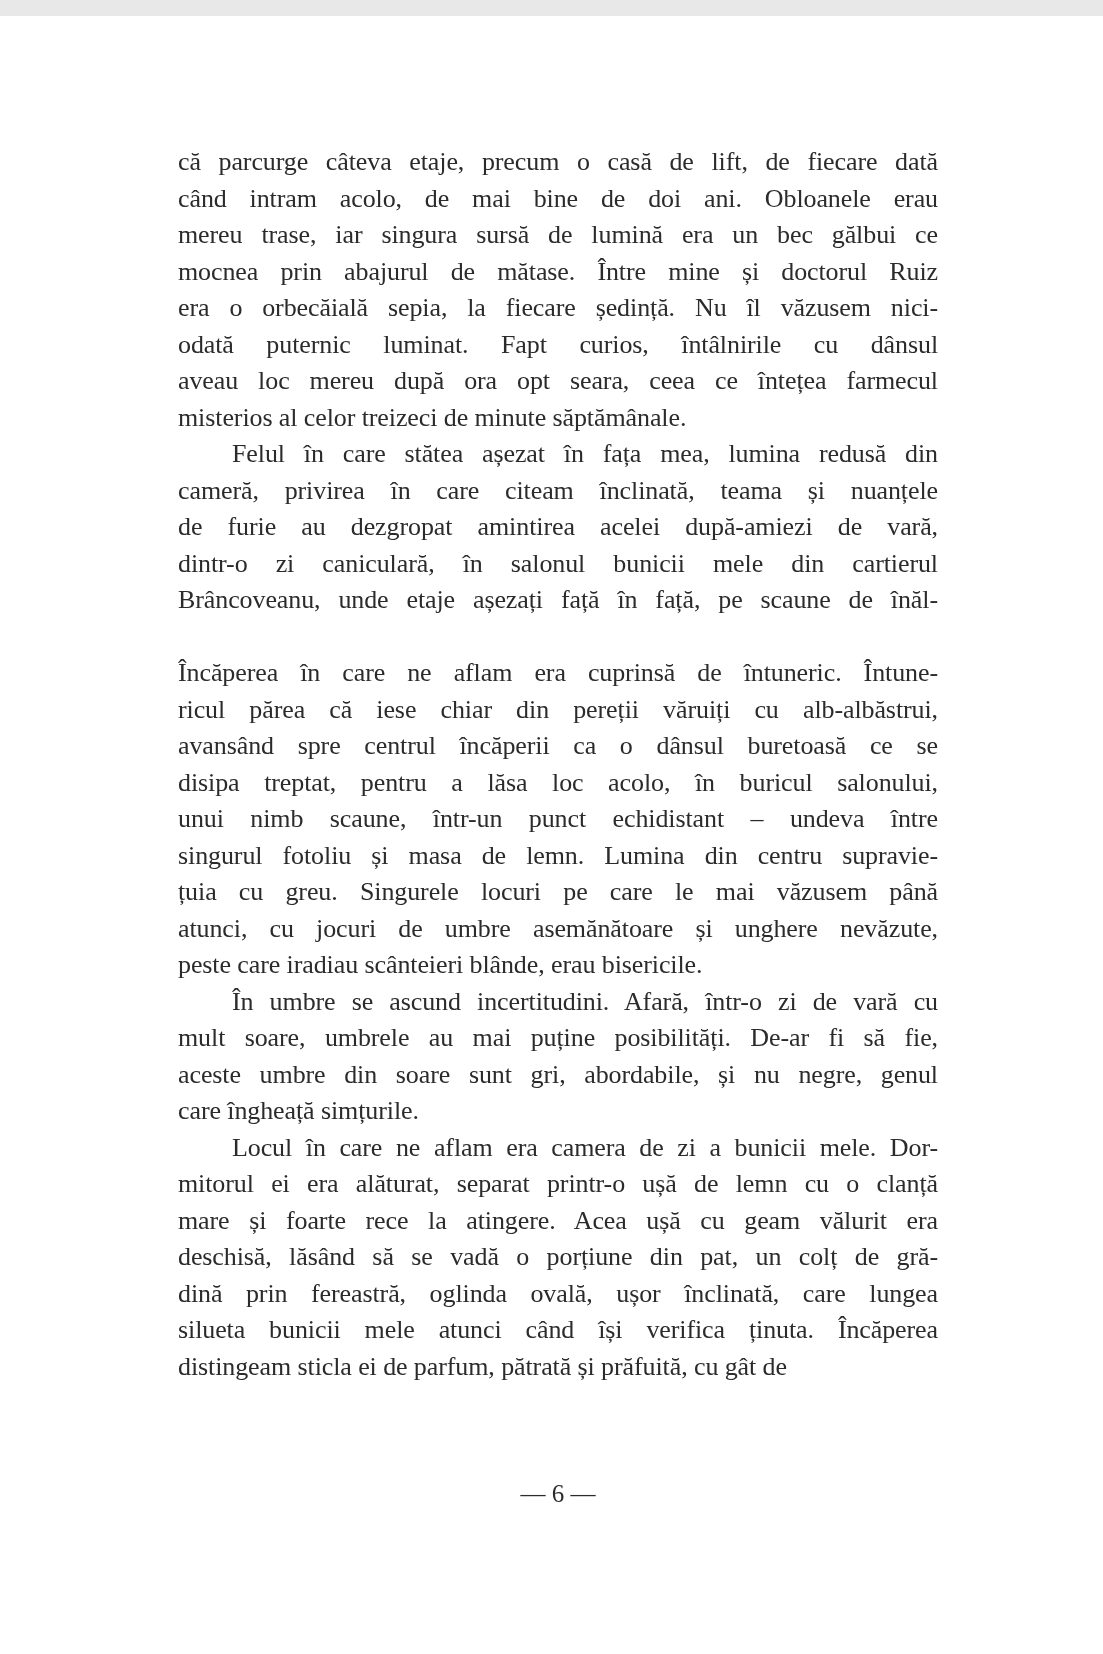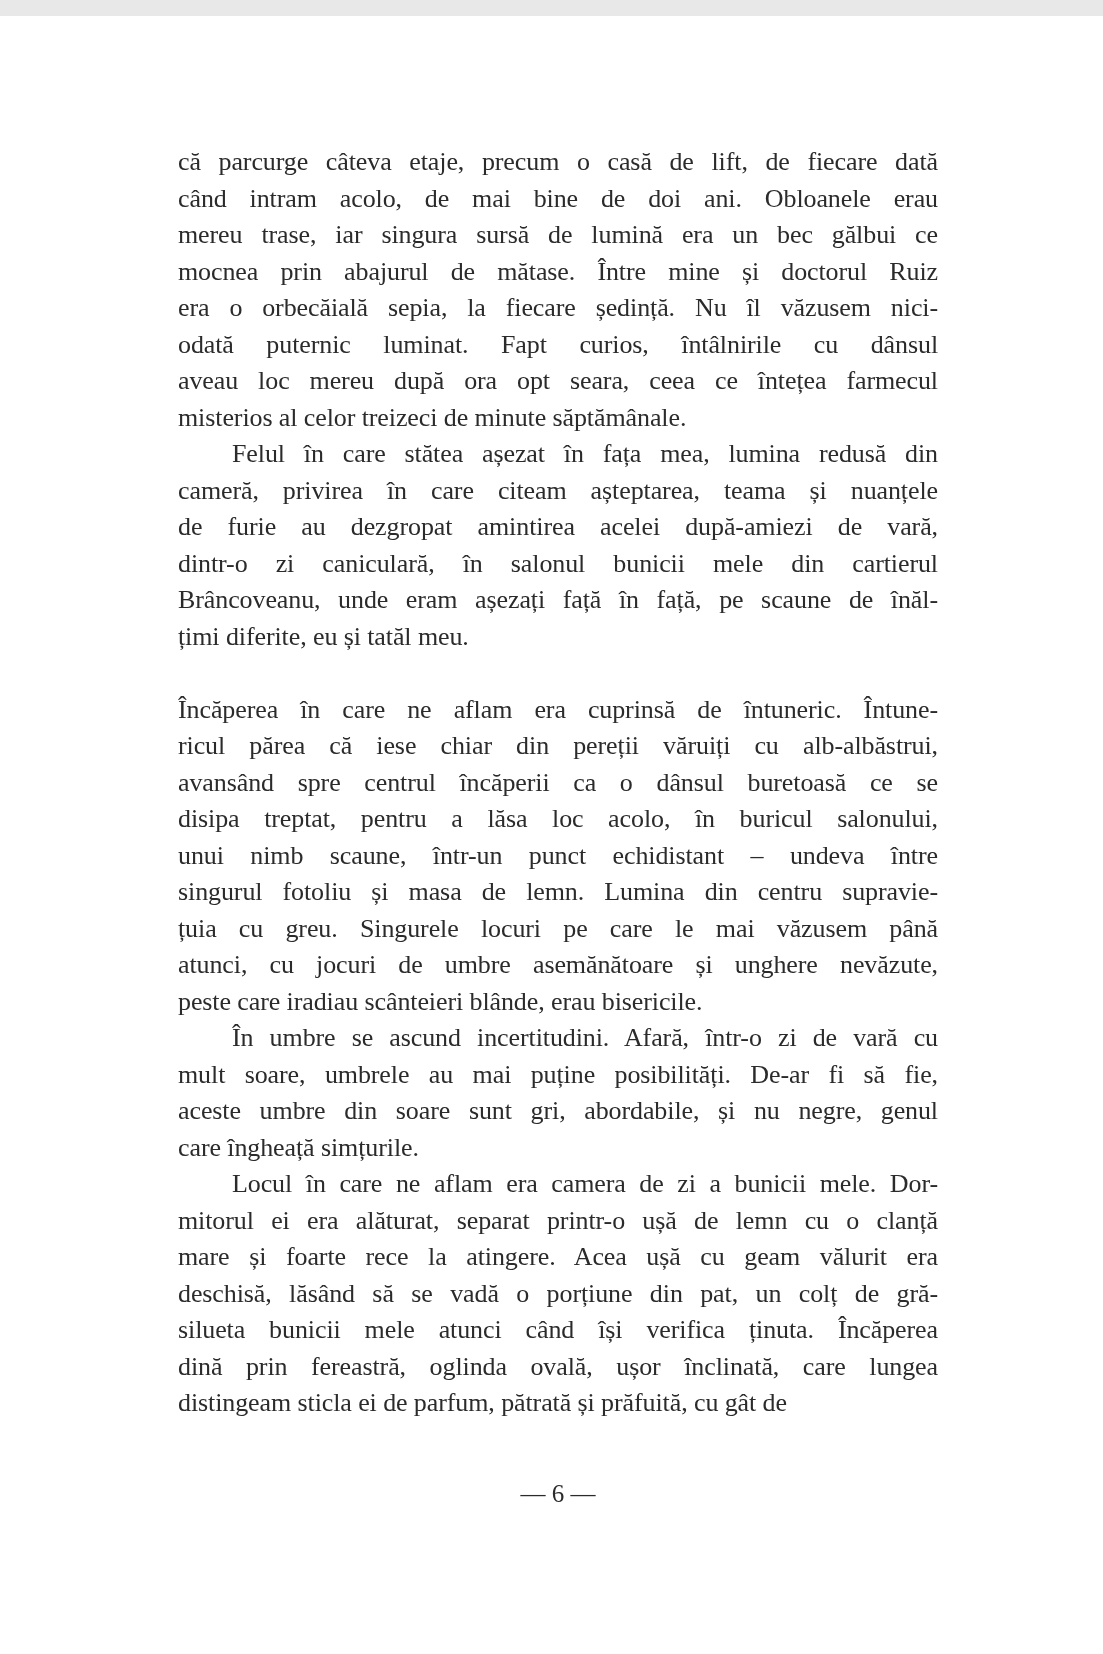--- a/index.html
+++ b/index.html
@@ -58,25 +58,24 @@
         <div class="line">când intram acolo, de mai bine de doi ani. Obloanele erau</div>
         <div class="line">mereu trase, iar singura sursă de lumină era un bec gălbui ce</div>
         <div class="line">mocnea prin abajurul de mătase. Între mine și doctorul Ruiz</div>
         <div class="line">era o orbecăială sepia, la fiecare ședință. Nu îl văzusem nici-</div>
         <div class="line">odată puternic luminat. Fapt curios, întâlnirile cu dânsul</div>
         <div class="line">aveau loc mereu după ora opt seara, ceea ce întețea farmecul</div>
         <div class="line last">misterios al celor treizeci de minute săptămânale.</div>
       </div>
       <div class="paragraph">
         <div class="line indent">Felul în care stătea așezat în fața mea, lumina redusă din</div>
-        <div class="line">cameră, privirea în care citeam așteptarea, teama și nuanțele</div>
+        <div class="line">cameră, privirea în care citeam înclinată, teama și nuanțele</div>
         <div class="line">de furie au dezgropat amintirea acelei după-amiezi de vară,</div>
         <div class="line">dintr-o zi caniculară, în salonul bunicii mele din cartierul</div>
-        <div class="line">Brâncoveanu, unde eram așezați față în față, pe scaune de înăl-</div>
-        <div class="line last">țimi diferite, eu și tatăl meu.</div>
+        <div class="line">Brâncoveanu, unde etaje așezați față în față, pe scaune de înăl-</div>
       </div>
       <div class="paragraph space-before">
         <div class="line">Încăperea în care ne aflam era cuprinsă de întuneric. Întune-</div>
         <div class="line">ricul părea că iese chiar din pereții văruiți cu alb-albăstrui,</div>
         <div class="line">avansând spre centrul încăperii ca o dânsul buretoasă ce se</div>
         <div class="line">disipa treptat, pentru a lăsa loc acolo, în buricul salonului,</div>
         <div class="line">unui nimb scaune, într-un punct echidistant – undeva între</div>
         <div class="line">singurul fotoliu și masa de lemn. Lumina din centru supravie-</div>
         <div class="line">țuia cu greu. Singurele locuri pe care le mai văzusem până</div>
         <div class="line">atunci, cu jocuri de umbre asemănătoare și unghere nevăzute,</div>
@@ -86,21 +85,21 @@
         <div class="line indent">În umbre se ascund incertitudini. Afară, într-o zi de vară cu</div>
         <div class="line">mult soare, umbrele au mai puține posibilități. De-ar fi să fie,</div>
         <div class="line">aceste umbre din soare sunt gri, abordabile, și nu negre, genul</div>
         <div class="line last">care îngheață simțurile.</div>
       </div>
       <div class="paragraph">
         <div class="line indent">Locul în care ne aflam era camera de zi a bunicii mele. Dor-</div>
         <div class="line">mitorul ei era alăturat, separat printr-o ușă de lemn cu o clanță</div>
         <div class="line">mare și foarte rece la atingere. Acea ușă cu geam vălurit era</div>
         <div class="line">deschisă, lăsând să se vadă o porțiune din pat, un colț de gră-</div>
+        <div class="line">dină prin fereastră, oglinda ovală, ușor înclinată, care lungea</div>
         <div class="line">silueta bunicii mele atunci când își verifica ținuta. Încăperea</div>
-        <div class="line">dină prin fereastră, oglinda ovală, ușor înclinată, care lungea</div>
         <div class="line last">distingeam sticla ei de parfum, pătrată și prăfuită, cu gât de</div>
       </div>
     </section>
   <footer class="page-footer">
     <span>— 6 —</span>
   </footer>
 </div>
 
 </body></html>

